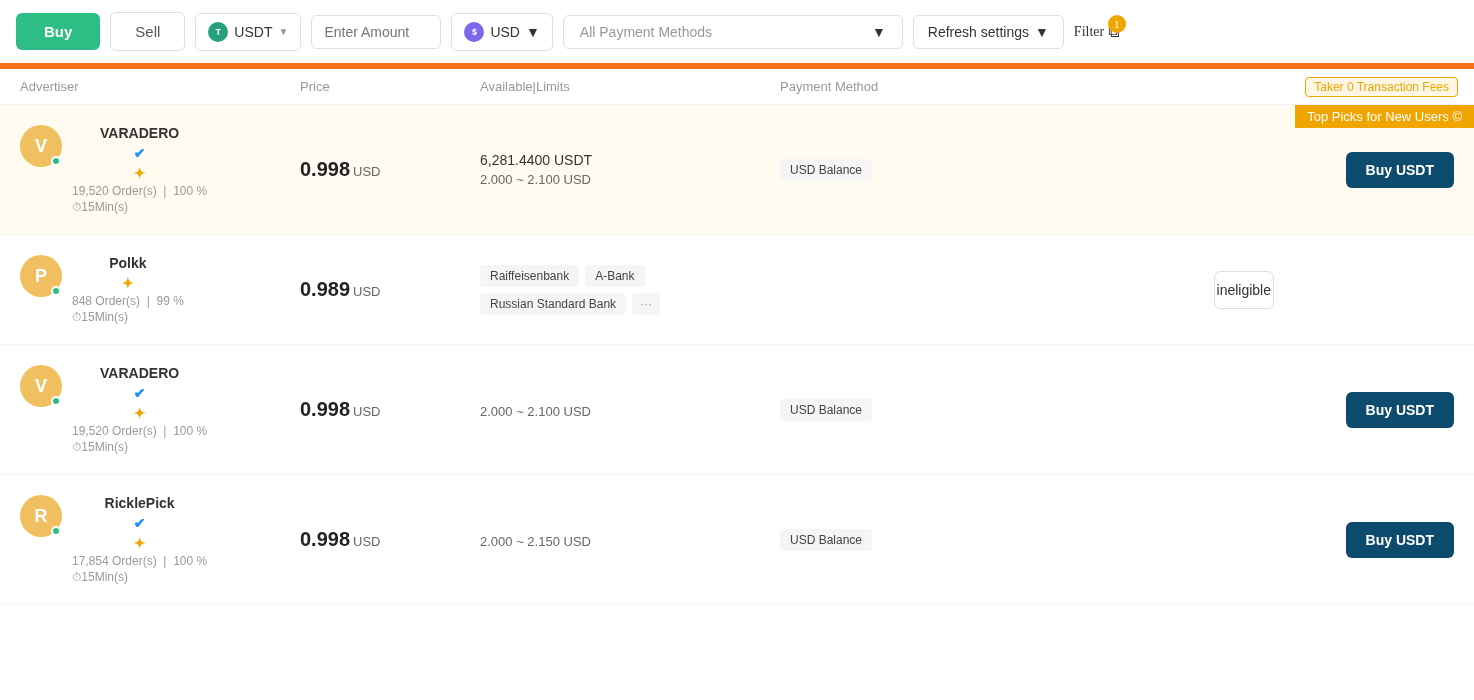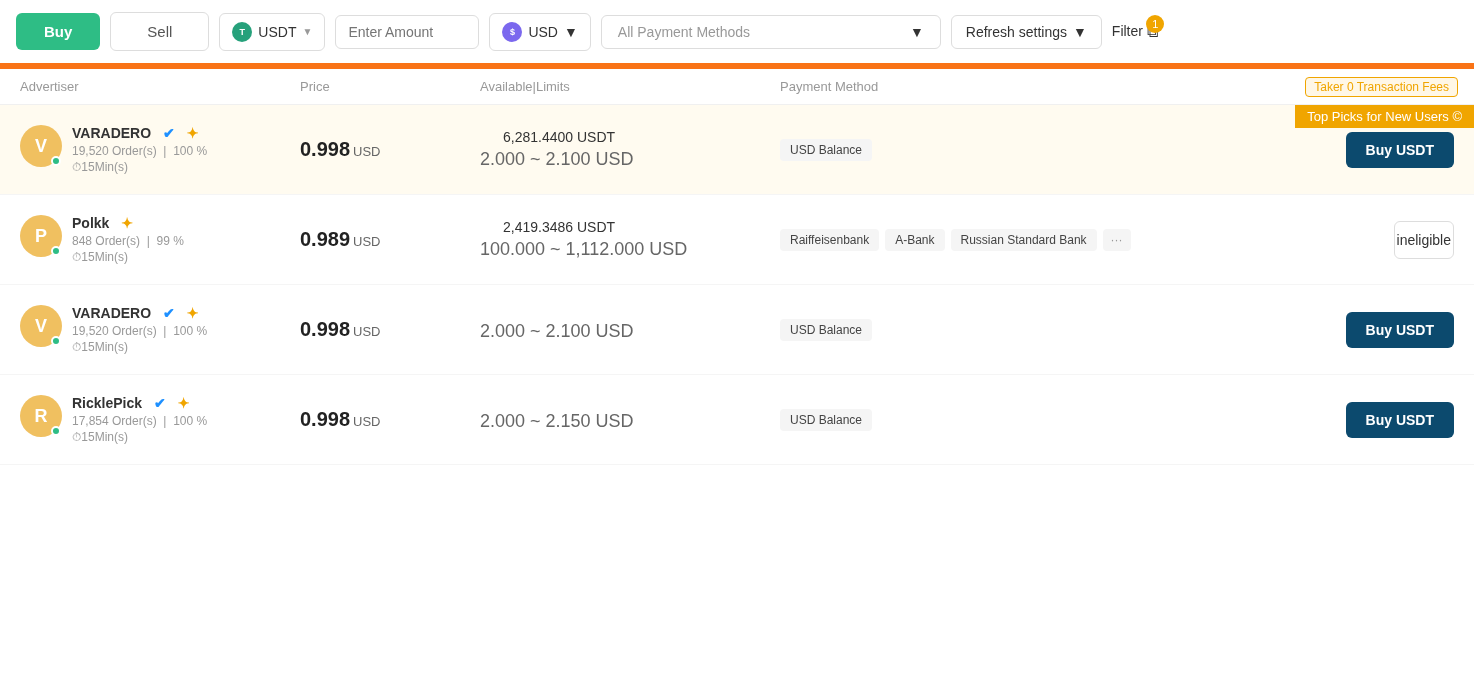--- a/index.html
+++ b/index.html
@@ -22,21 +22,21 @@
       font-size: 15px;
       font-weight: 600;
       cursor: pointer;
     }
     
     .btn-sell {
       background: #fff;
       color: #555;
       border: 1px solid #ddd;
       border-radius: 6px;
-      padding: 10px 36px;
+      padding: 10px 24px;
       font-size: 15px;
       font-weight: 500;
       cursor: pointer;
     }
     
     .dropdown {
       display: flex;
       align-items: center;
       gap: 6px;
       border: 1px solid #ddd;
@@ -65,21 +65,21 @@
       background: #7b68ee;
       border-radius: 50%;
       display: inline-flex; align-items: center; justify-content: center;
       color: #fff; font-size: 9px; font-weight: bold;
     }
     
     .amount-input {
       border: 1px solid #ddd;
       border-radius: 6px;
       padding: 8px 12px;
-      width: 144px;
+      width: 130px;
       font-size: 14px;
       color: #999;
       outline: none;
     }
     
     .currency-select {
       display: flex;
       align-items: center;
       gap: 6px;
       border: 1px solid #ddd;
@@ -107,26 +107,27 @@
       gap: 6px;
       border: 1px solid #ddd;
       border-radius: 6px;
       padding: 8px 14px;
       cursor: pointer;
       background: #fff;
     }
     
     .filter-btn {
       display: flex;
-      align-items: flex-start;
+      align-items: center;
       gap: 4px;
       cursor: pointer;
       font-size: 14px;
       color: #333;
       position: relative;
+      font-family: Liberation Serif, serif;
     }
     
     .filter-badge {
       background: #f0a500;
       color: #fff;
       border-radius: 50%;
       width: 18px;
       height: 18px;
       font-size: 11px;
       display: inline-flex;
@@ -213,23 +214,24 @@
     
     .advertiser-info {
       display: flex;
       align-items: flex-start;
       gap: 10px;
     }
     
     .advertiser-name-row {
       display: flex;
       align-items: center;
-      gap: 12px;
+      gap: 4px;
       font-weight: 600;
       font-size: 14px;
+      flex-direction: column;
     }
     
     .verify-icon {
       color: #1e90ff;
       font-size: 14px;
     }
     
     .star-icon {
       color: #f0a500;
       font-size: 14px;
@@ -257,25 +259,24 @@
       font-size: 13px;
       font-weight: 400;
       color: #666;
       margin-left: 3px;
     }
     
     .available-col .usdt-amount {
       font-size: 14px;
       color: #333;
       font-weight: 500;
-      margin-left: 23px;
     }
     
     .available-col .limit-range {
-      font-size: 18px;
+      font-size: 13px;
       color: #666;
       margin-top: 4px;
     }
     
     .payment-col {
       display: flex;
       flex-wrap: wrap;
       gap: 6px;
       align-items: center;
     }
@@ -424,24 +425,20 @@
 
           <span class="star-icon">✦</span>
         </div>
         <div class="advertiser-stats">848 Order(s) &nbsp;|&nbsp; 99 %</div>
         <div class="advertiser-time">⏱15Min(s)</div>
       </div>
     </div>
     <div class="price-col">
       <span>0.989</span><span class="currency">USD</span>
     </div>
-    <div class="available-col">
-      <div class="usdt-amount">2,419.3486 USDT</div>
-      <div class="limit-range">100.000 ~ 1,112.000 USD</div>
-    </div>
     <div class="payment-col">
       <span class="payment-tag">Raiffeisenbank</span>
         <span class="payment-tag">A-Bank</span>
         <span class="payment-tag">Russian Standard Bank</span>
         <span class="more-tag">···</span>
     </div>
     <div class="action-col">
       <button class="btn-ineligible">ineligible</button>
     </div>
   </div>

